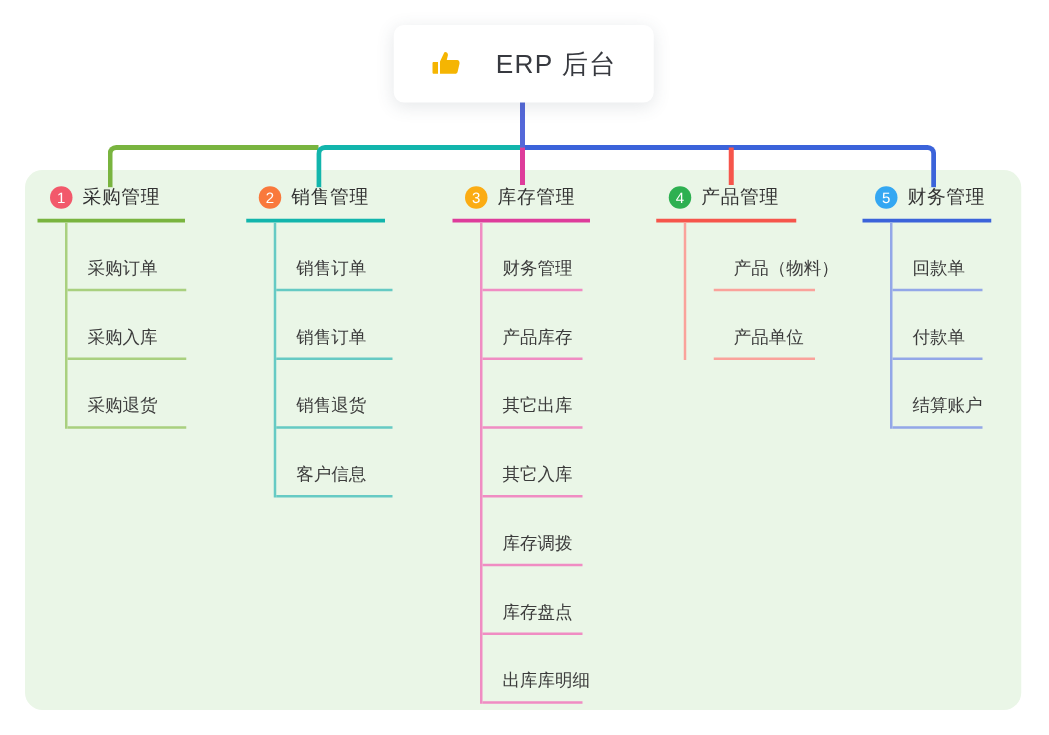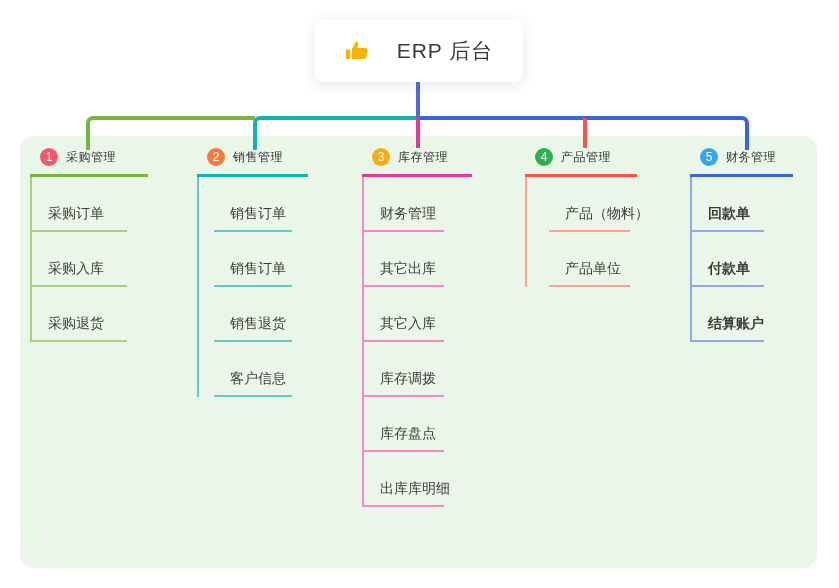--- a/index.html
+++ b/index.html
@@ -60,28 +60,28 @@
     width: 18px; height: 18px;
     border-radius: 50%;
     background: var(--badge);
     color: #ffffff;
     font-size: 12px;
     line-height: 18px;
     text-align: center;
     flex: 0 0 18px;
   }
   .branch-title .t-label {
-    font-size: 12px;
+    font-size: 15px;
     color: #333333;
     font-weight: 500;
     letter-spacing: 0.5px;
     white-space: nowrap;
   }
   .children {
-    margin-left: 0;
+    margin-left: 22px;
     border-left: 2px solid var(--light);
   }
   .child {
     height: 55px;
     border-bottom: 2px solid var(--light);
     display: flex;
     align-items: flex-end;
     padding: 0 0 7px 16px;
     font-size: 14px;
     color: #3c3c3c;
@@ -122,34 +122,35 @@
           <div class="child">采购订单</div>
           <div class="child">采购入库</div>
           <div class="child">采购退货</div>
         </div>
       </div>
       <div class="branch" style="left: 197px; --main: #12B5AC; --light: #66CAC4; --badge: #F9793C;">
         <div class="branch-title" style="width: 111px;">
           <span class="badge">2</span>
           <span class="t-label">销售管理</span>
         </div>
-        <div class="children" style="width: 95px; padding-left: 15px;">
+        <div class="children" style="width: 95px;">
           <div class="child">销售订单</div>
           <div class="child">销售订单</div>
           <div class="child">销售退货</div>
           <div class="child">客户信息</div>
         </div>
       </div>
       <div class="branch" style="left: 362px; --main: #DE3C9B; --light: #F08CC3; --badge: #FBAC13;">
         <div class="branch-title" style="width: 110px;">
           <span class="badge">3</span>
           <span class="t-label">库存管理</span>
         </div>
         <div class="children" style="width: 82px;">
           <div class="child">财务管理</div>
+          <div class="child">产品库存</div>
           <div class="child">其它出库</div>
           <div class="child">其它入库</div>
           <div class="child">库存调拨</div>
           <div class="child">库存盘点</div>
           <div class="child">出库库明细</div>
         </div>
       </div>
       <div class="branch" style="left: 525px; --main: #F6554B; --light: #FAA29B; --badge: #2EB051;">
         <div class="branch-title" style="width: 112px;">
           <span class="badge">4</span>
@@ -158,20 +159,20 @@
         <div class="children" style="width: 105px; padding-left: 22px;">
           <div class="child">产品（物料）</div>
           <div class="child">产品单位</div>
         </div>
       </div>
       <div class="branch" style="left: 690px; --main: #3B63DA; --light: #93A7E8; --badge: #34A7F2;">
         <div class="branch-title" style="width: 103px;">
           <span class="badge">5</span>
           <span class="t-label">财务管理</span>
         </div>
-        <div class="children" style="width: 74px; font-weight: bold;">
+        <div class="children" style="width: 74px;">
           <div class="child">回款单</div>
           <div class="child">付款单</div>
           <div class="child">结算账户</div>
         </div>
       </div>
     </div>
 </div>
 
 </body></html>

